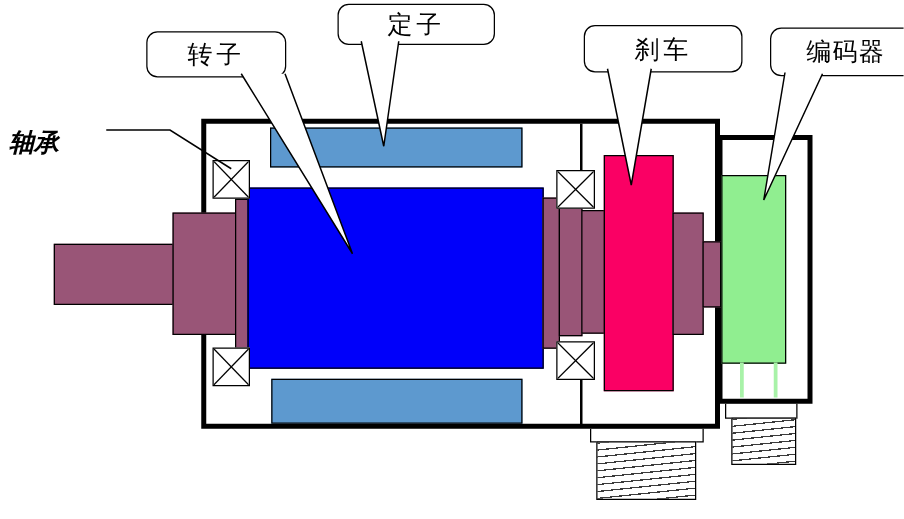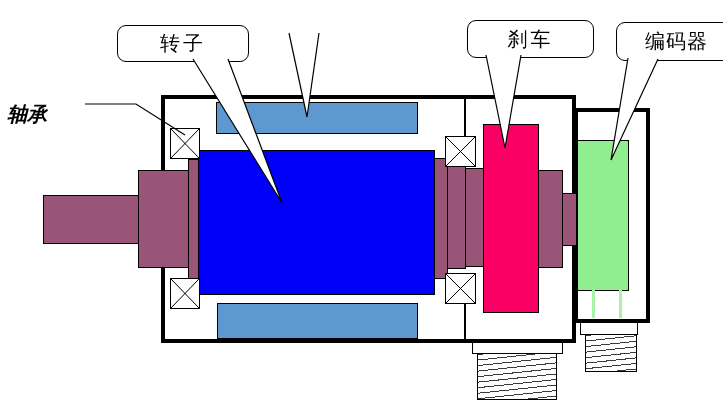--- a/index.html
+++ b/index.html
@@ -85,22 +85,25 @@
       <line x1="10" y1="0" x2="0" y2="10" stroke="#000" vector-effect="non-scaling-stroke"></line>
     </svg>
   </div>
   <div class="bearing" style="left:445px;top:273px;width:31px;height:31px">
     <svg viewBox="0 0 10 10" preserveAspectRatio="none">
       <line x1="0" y1="0" x2="10" y2="10" stroke="#000" vector-effect="non-scaling-stroke"></line>
       <line x1="10" y1="0" x2="0" y2="10" stroke="#000" vector-effect="non-scaling-stroke"></line>
     </svg>
   </div>
 
-  <div class="callout" style="left:117px;top:25px;width:132px;height:37px">
+  <div class="callout" style="left:117px;top:25px;width:112px;height:37px">
     <span>转子</span>
+  </div>
+  <div class="callout" style="left:270px;top:3px;width:126px;height:33px">
+    <span>定子</span>
   </div>
   <div class="callout" style="left:467px;top:20px;width:127px;height:38px">
     <span>刹车</span>
   </div>
   <div class="callout" style="left:616px;top:22px;width:121px;height:39px;letter-spacing:1px">
     <span>编码器</span>
   </div>
 
   <div class="freelabel" style="left:7px;top:101px">轴承</div>
 

